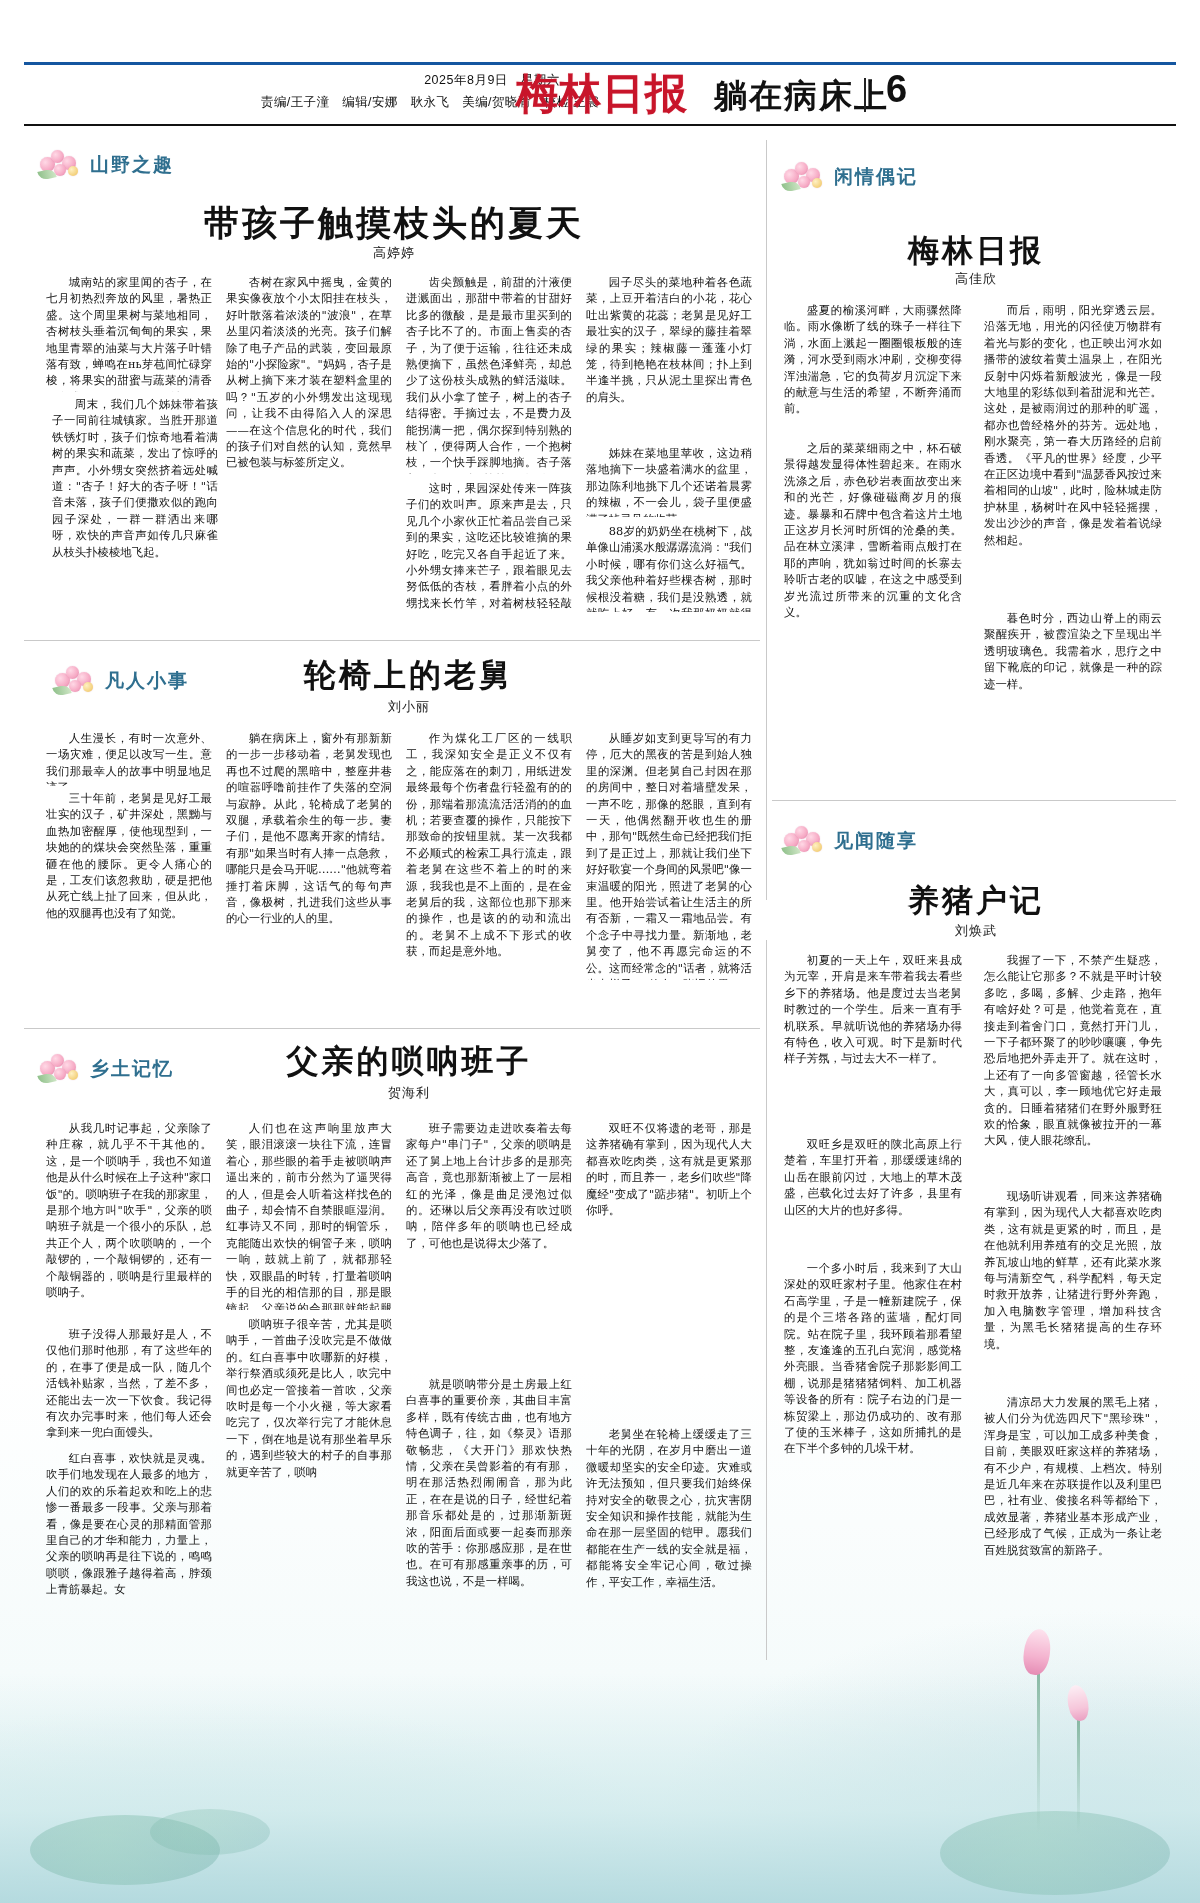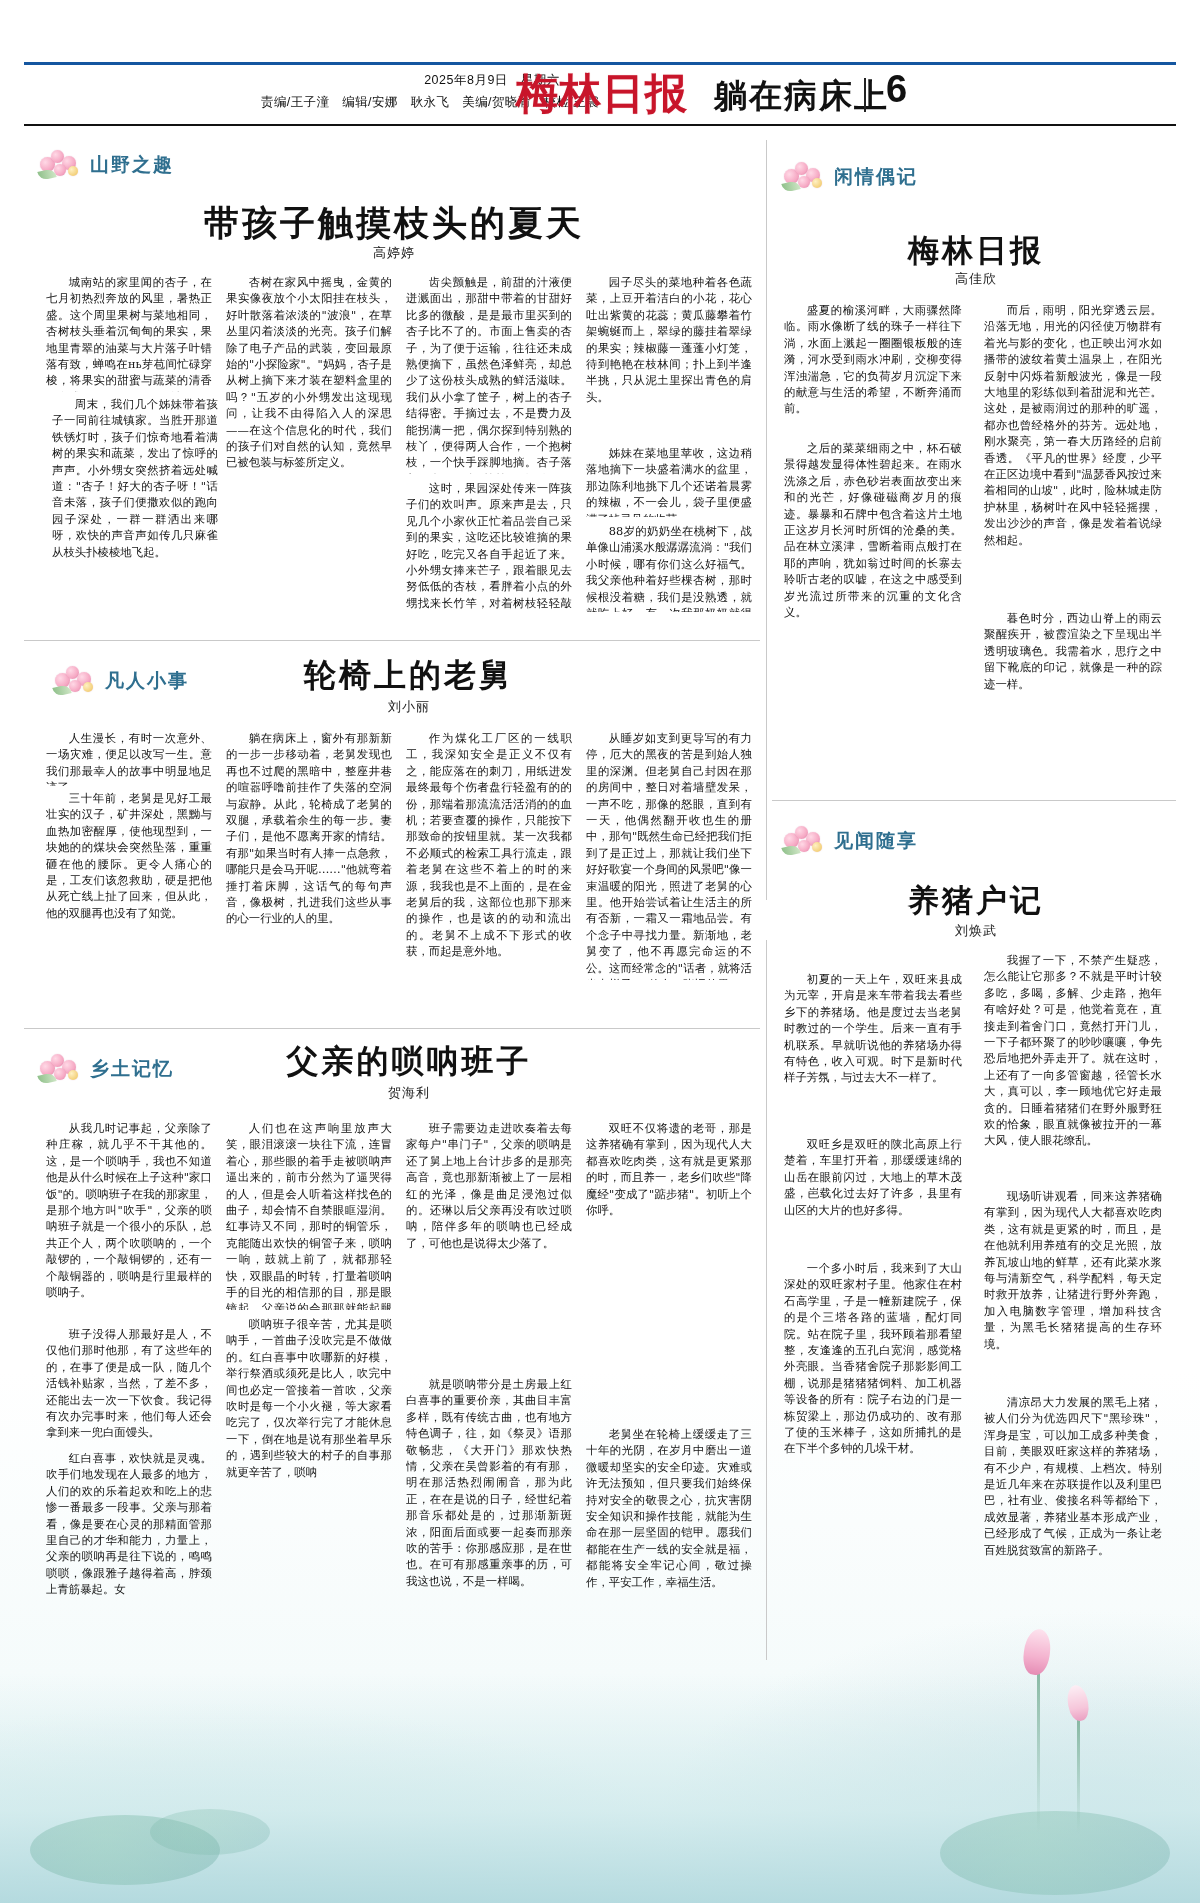--- a/index.html
+++ b/index.html
@@ -184,21 +184,21 @@
     <div class="byline" style="left:40px;top:104px;width:660px;">高婷婷</div>
 
     <div class="txt" style="left:22px;top:134px;width:166px;height:118px;">城南站的家里闻的杏子，在七月初热烈奔放的风里，暑热正盛。这个周里果树与菜地相同，杏树枝头垂着沉甸甸的果实，果地里青翠的油菜与大片落子叶错落有致，蝉鸣在нь芽苞间忙碌穿梭，将果实的甜蜜与蔬菜的清香糅合成夏日最动人的田园诗。</div>
     <div class="txt" style="left:28px;top:256px;width:166px;height:215px;">周末，我们几个姊妹带着孩子一同前往城镇家。当胜开那道铁锈灯时，孩子们惊奇地看着满树的果实和蔬菜，发出了惊呼的声声。小外甥女突然挤着远处喊道："杏子！好大的杏子呀！"话音未落，孩子们便撒欢似的跑向园子深处，一群一群洒出来哪呀，欢快的声音声如传几只麻雀从枝头扑棱棱地飞起。</div>
 
     <div class="txt" style="left:202px;top:134px;width:166px;height:250px;">杏树在家风中摇曳，金黄的果实像夜放个小太阳挂在枝头，好叶散落着浓淡的"波浪"，在草丛里闪着淡淡的光亮。孩子们解除了电子产品的武装，变回最原始的"小探险家"。"妈妈，杏子是从树上摘下来才装在塑料盒里的吗？"五岁的小外甥发出这现现问，让我不由得陷入人的深思——在这个信息化的时代，我们的孩子们对自然的认知，竟然早已被包装与标签所定义。</div>
 
     <div class="txt" style="left:382px;top:134px;width:166px;height:200px;">齿尖颤触是，前甜的汁液便迸溅面出，那甜中带着的甘甜好比多的微酸，是是最市里买到的杏子比不了的。市面上售卖的杏子，为了便于运输，往往还未成熟便摘下，虽然色泽鲜亮，却总少了这份枝头成熟的鲜活滋味。我们从小拿了筐子，树上的杏子结得密。手摘过去，不是费力及能拐满一把，偶尔探到特别熟的枝丫，便得两人合作，一个抱树枝，一个快手踩脚地摘。杏子落入篮中，发出"扑扑"的闷响，不一会儿，便就就铺了一层金香。</div>
     <div class="txt" style="left:382px;top:340px;width:166px;height:132px;">这时，果园深处传来一阵孩子们的欢叫声。原来声是去，只见几个小家伙正忙着品尝自己采到的果实，这吃还比较谁摘的果好吃，吃完又各自手起近了来。小外甥女捧来芒子，跟着眼见去努低低的杏枝，看胖着小点的外甥找来长竹竿，对着树枝轻轻敲打，是海气的几下干脆脆住树才使晃摆晃，熟透的杏子扑簌簌落下两三颗，惹得起救件瞬里遭，金黄的杏水顺着下巴流在衣襟上，也随不持熟，只是甜甜嘻嘻。</div>
 
-    <div class="txt" style="left:562px;top:134px;width:166px;height:165px;">园子尽头的菜地种着各色蔬菜，上豆开着洁白的小花，花心吐出紫黄的花蕊；黄瓜藤攀着竹架蜿蜒而上，翠绿的藤挂着翠绿的果实；辣椒藤一蓬蓬小灯笼，待到艳艳在枝林间；扑上到半逢半挑，只从泥土里探出青色的肩头。</div>
+    <div class="txt" style="left:562px;top:134px;width:166px;height:165px;">园子尽头的菜地种着各色蔬菜，上豆开着洁白的小花，花心吐出紫黄的花蕊；老舅是见好工最壮实的汉子，翠绿的藤挂着翠绿的果实；辣椒藤一蓬蓬小灯笼，待到艳艳在枝林间；扑上到半逢半挑，只从泥土里探出青色的肩头。</div>
     <div class="txt" style="left:562px;top:305px;width:166px;height:72px;">姊妹在菜地里苹收，这边稍落地摘下一块盛着满水的盆里，那边陈利地挑下几个还诺着晨雾的辣椒，不一会儿，袋子里便盛满了掉灵见的收获。</div>
     <div class="txt" style="left:562px;top:383px;width:166px;height:89px;">88岁的奶奶坐在桃树下，战单像山浦溪水般潺潺流淌："我们小时候，哪有你们这么好福气。我父亲他种着好些棵杏树，那时候根没着糖，我们是没熟透，就就吃上好，有一次我那奶奶就得摘了还没熟的杏子，一口下去，酸涩的甜着眼睁子直掉泪，却含不得这树那口杏吉……"孩子们都坐成一圈，把杏核攥在手里轻轻手。在他的脸上，小鼠装备在一起，乳黄嘈嘈地净给着甜食，这时候便有些色亲子，在田镇害代着是那种的秤色，似乎也许乎着如才能无往中的向日——斜风的前背，咬住面带好是这着酣那下完成了一场的静呼的对话。</div>
 
     <div class="txt" style="left:382px;top:478px;width:0px;height:0px;"></div>
 
     <div class="banner" style="left:758px;top:20px;">
       <span class="flower">
           <i></i>
           <i></i>
           <i></i>
@@ -247,21 +247,21 @@
           <i></i>
           <i></i>
           <i></i>
           <span class="leaf"></span>
         </span>
       <span class="banner-label">见闻随享</span>
     </div>
     <div class="headline" style="left:756px;top:740px;width:392px;font-size:31px;">养猪户记</div>
     <div class="byline" style="left:756px;top:782px;width:392px;">刘焕武</div>
 
-    <div class="txt" style="left:760px;top:812px;width:178px;height:178px;margin-top:19px;">初夏的一天上午，双旺来县成为元宰，开肩是来车带着我去看些乡下的养猪场。他是度过去当老舅时教过的一个学生。后来一直有手机联系。早就听说他的养猪场办得有特色，收入可观。时下是新时代样子芳氛，与过去大不一样了。</div>
+    <div class="txt" style="left:760px;top:812px;width:178px;height:178px;">初夏的一天上午，双旺来县成为元宰，开肩是来车带着我去看些乡下的养猪场。他是度过去当老舅时教过的一个学生。后来一直有手机联系。早就听说他的养猪场办得有特色，收入可观。时下是新时代样子芳氛，与过去大不一样了。</div>
     <div class="txt" style="left:760px;top:996px;width:178px;height:118px;">双旺乡是双旺的陕北高原上行楚着，车里打开着，那缓缓速绵的山岳在眼前闪过，大地上的草木茂盛，岜载化过去好了许多，县里有山区的大片的也好多得。</div>
     <div class="txt" style="left:760px;top:1120px;width:178px;height:330px;">一个多小时后，我来到了大山深处的双旺家村子里。他家住在村石高学里，子是一幢新建院子，保的是个三塔各路的蓝墙，配灯同院。站在院子里，我环顾着那看望整，友逢逢的五孔白宽润，感觉格外亮眼。当香猪舍院子那影影间工棚，说那是猪猪猪饲料、加工机器等设备的所有：院子右边的门是一栋贸梁上，那边仍成功的、改有那了使的玉米棒子，这如所捕扎的是在下半个多钟的几垛干材。</div>
 
     <div class="txt" style="left:960px;top:812px;width:178px;height:230px;">我握了一下，不禁产生疑惑，怎么能让它那多？不就是平时计较多吃，多喝，多解、少走路，抱年有啥好处？可是，他觉着竟在，直接走到着舍门口，竟然打开门儿，一下子都环聚了的吵吵嚷嚷，争先恐后地把外弄走开了。就在这时，上还有了一向多管窗越，径管长水大，真可以，李一顾地优它好走最贪的。日睡着猪猪们在野外服野狂欢的恰象，眼直就像被拉开的一幕大风，使人眼花缭乱。</div>
     <div class="txt" style="left:960px;top:1048px;width:178px;height:200px;">现场听讲观看，同来这养猪确有掌到，因为现代人大都喜欢吃肉类，这有就是更紧的时，而且，是在他就利用养殖有的交足光照，放养瓦坡山地的鲜草，还有此菜水浆每与清新空气，科学配料，每天定时救开放养，让猪进行野外奔跑，加入电脑数字管理，增加科技含量，为黑毛长猪猪提高的生存环境。</div>
     <div class="txt" style="left:960px;top:1254px;width:178px;height:200px;">清凉昂大力发展的黑毛上猪，被人们分为优选四尺下"黑珍珠"，浑身是宝，可以加工成多种美食，目前，美眼双旺家这样的养猪场，有不少户，有规模、上档次。特别是近几年来在苏联提作以及利里巴巴，社有业、俊接名科等都给下，成效显著，养猪业基本形成产业，已经形成了气候，正成为一条让老百姓脱贫致富的新路子。</div>
 
     <div class="banner" style="left:14px;top:912px;">
       <span class="flower">
           <i></i>

